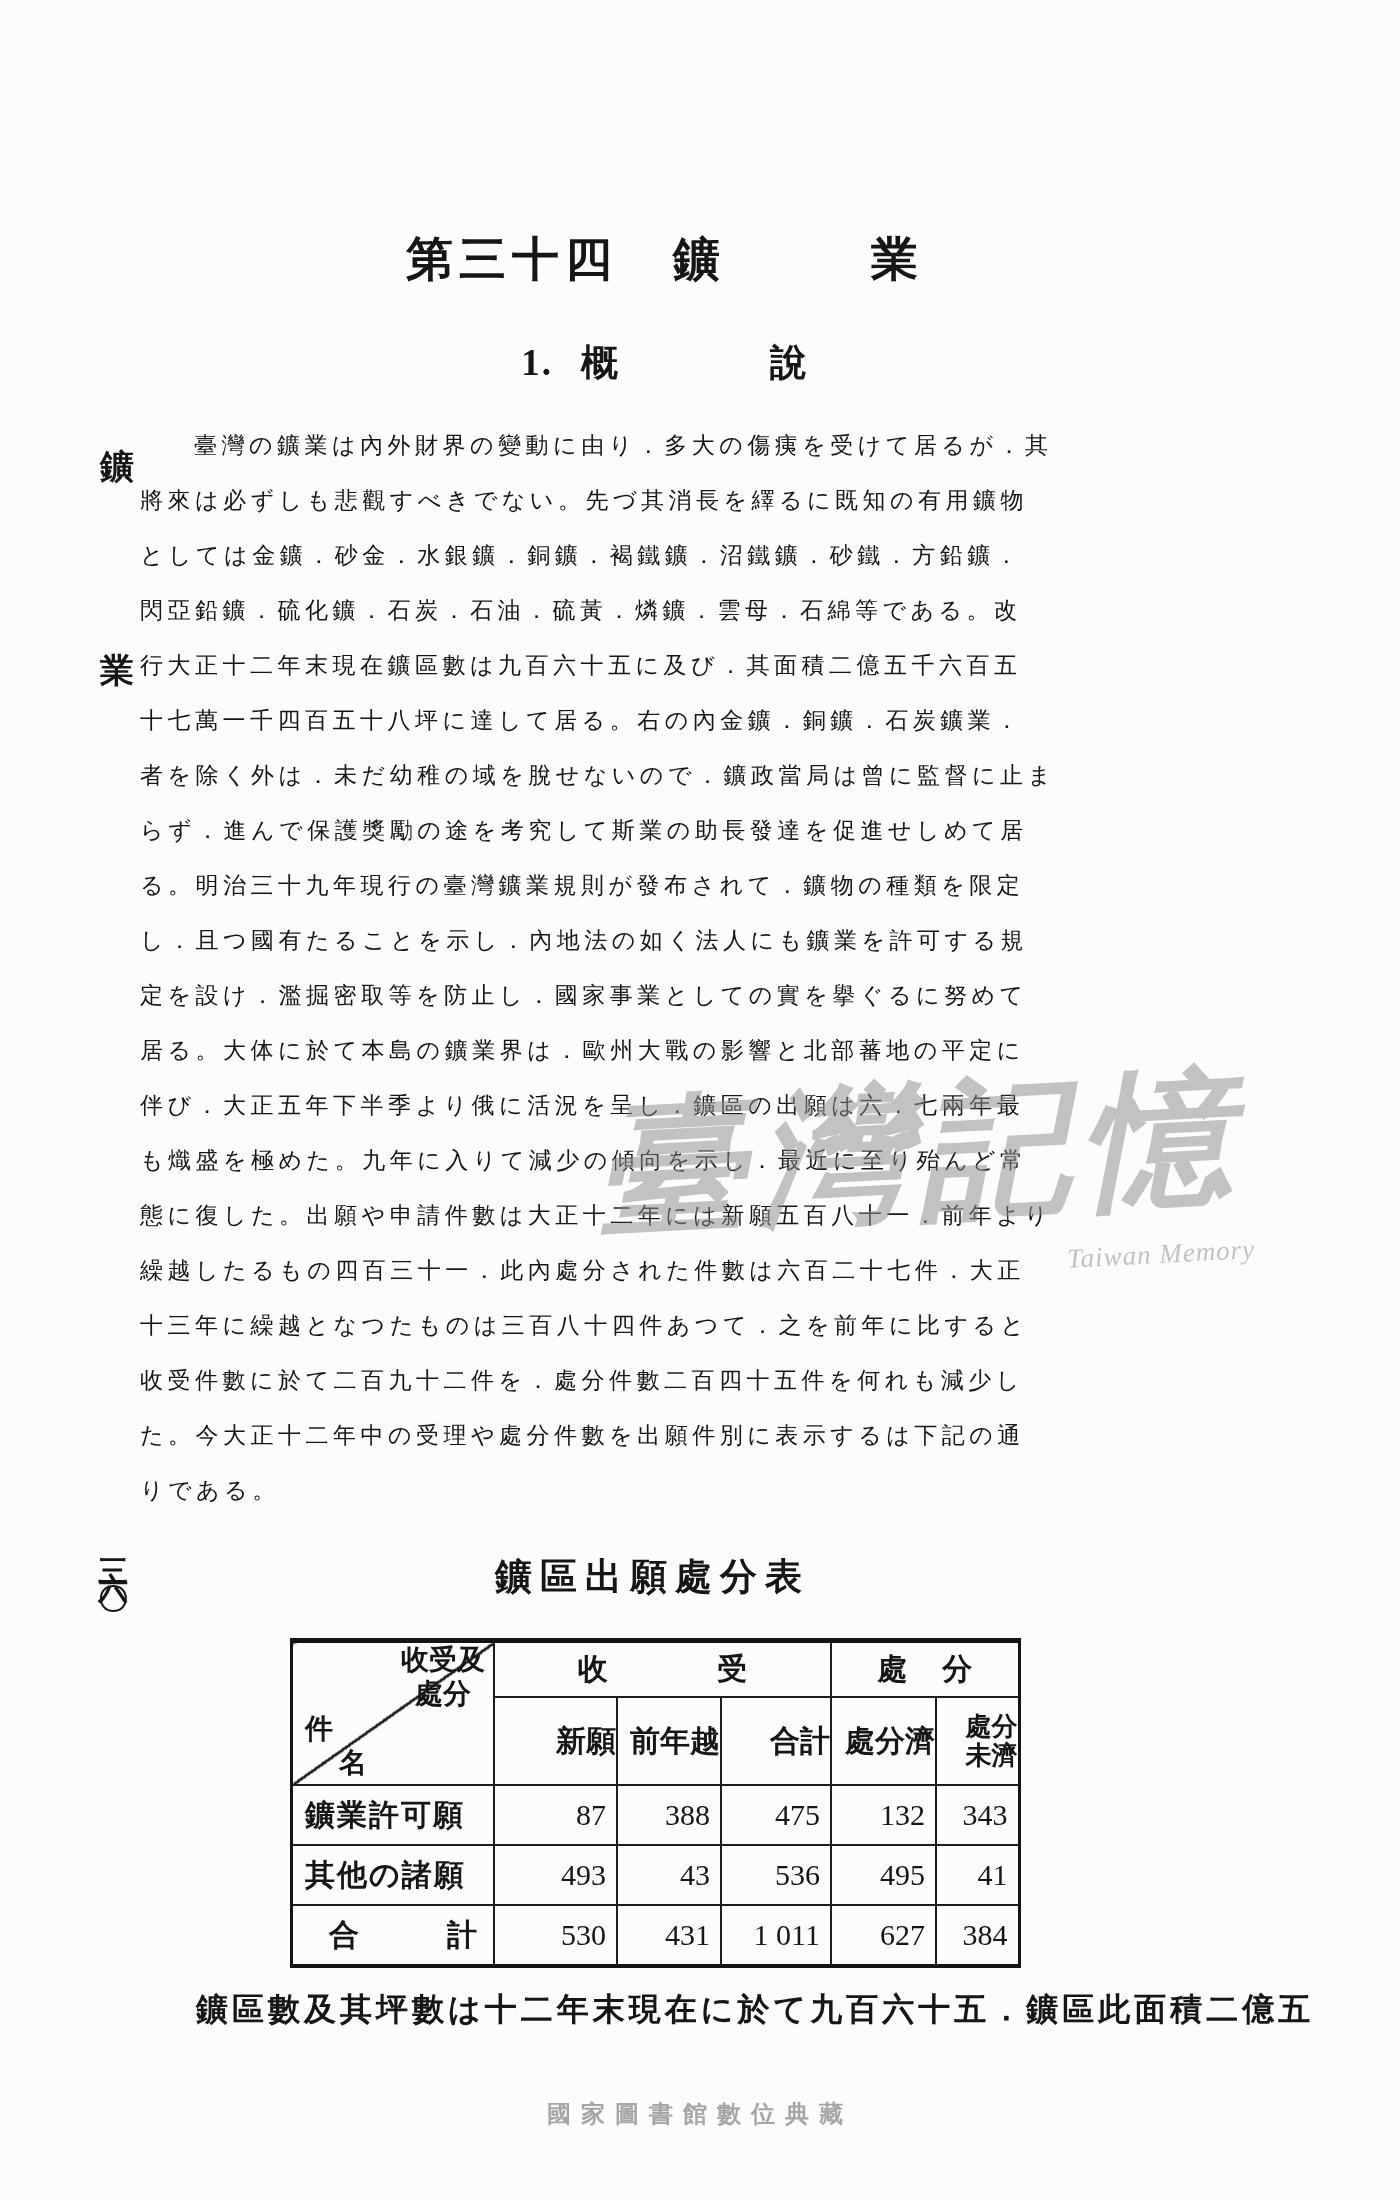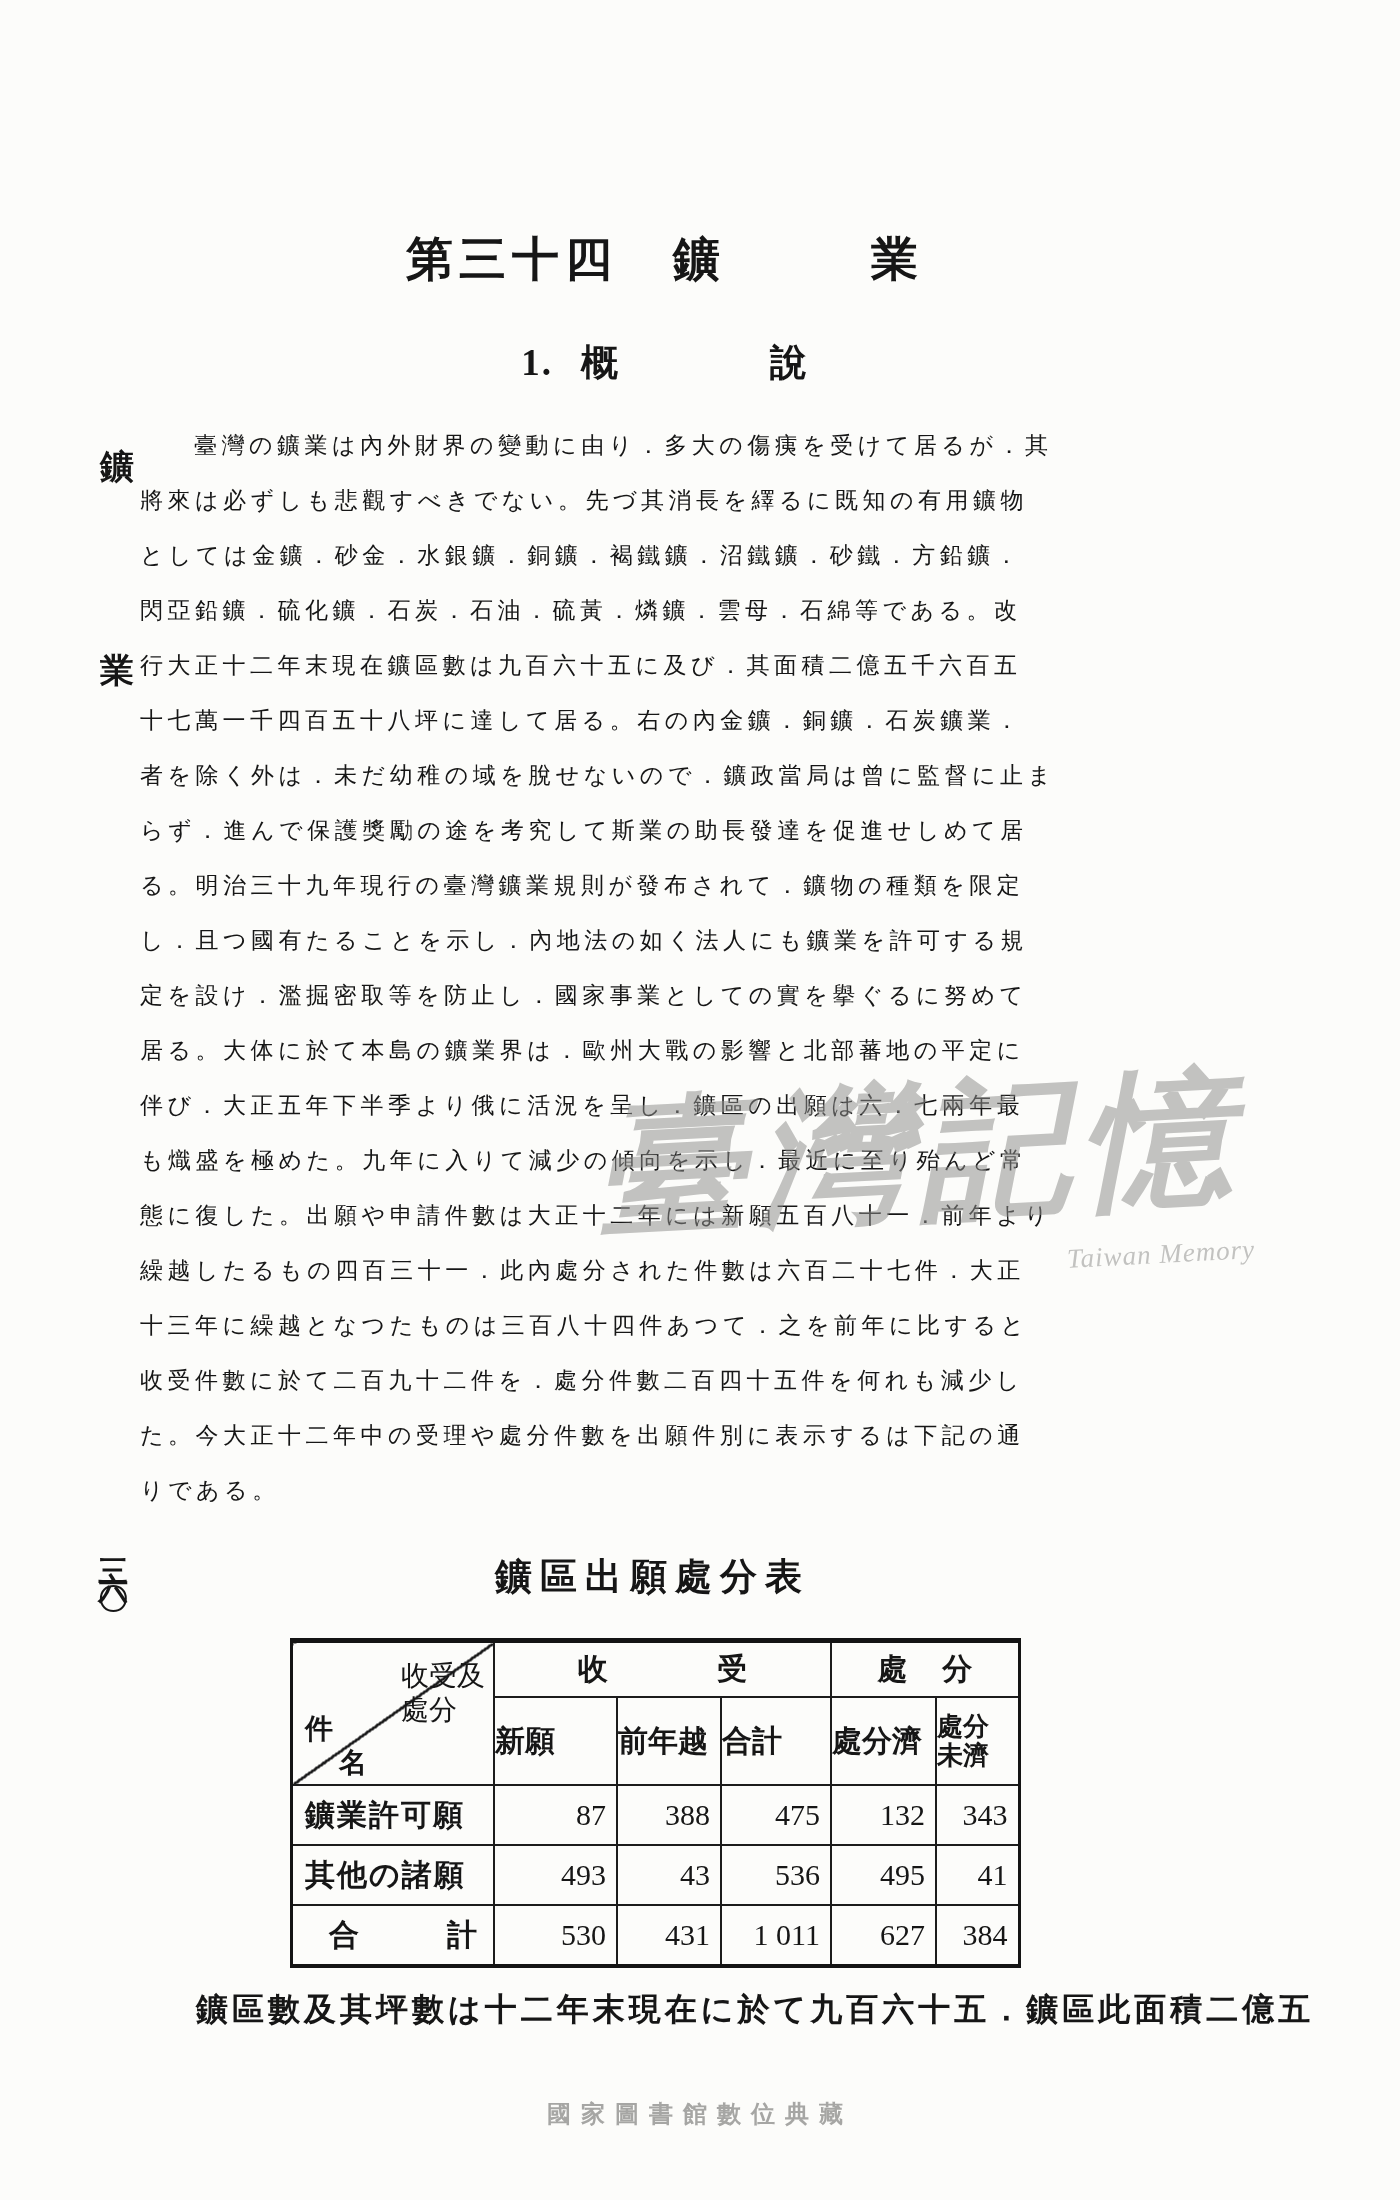--- a/index.html
+++ b/index.html
@@ -72,26 +72,26 @@
   }
   .dtable td{border:2px solid #1c1c1c;padding:0;vertical-align:middle;}
   .dtable .corner{
     position:relative;width:200px;
     background:linear-gradient(to bottom right,
       transparent calc(50% - 1.4px),
       #1c1c1c calc(50% - 1.4px),
       #1c1c1c calc(50% + 1.4px),
       transparent calc(50% + 1.4px));
   }
-  .corner .c-tr{position:absolute;top:16px;right:8px;text-align:left;font-size:28px;line-height:34px;font-weight:normal;}
+  .corner .c-tr{position:absolute;top:0;right:8px;text-align:center;font-size:28px;line-height:34px;font-weight:bold;}
   .corner .c-bl{position:absolute;bottom:4px;left:12px;font-size:28px;line-height:34px;font-weight:bold;}
   .corner .c-bl .shift{display:inline-block;margin-left:34px;}
   .grp{height:53px;}
   .grp .grp-flex{display:flex;justify-content:space-around;padding:0 28px;font-weight:bold;}
-  .colhead{height:86px;text-align:left;font-weight:bold;}
+  .colhead{height:86px;text-align:right;font-weight:bold;}
   .colhead.split{font-size:26px;line-height:29px;}
   .drow td{height:58px;padding-left:24px;}
   .dtable .rlabel{padding-left:12px;text-align:left;font-weight:bold;letter-spacing:2px;}
   .dtable .rlabel-split{display:flex;justify-content:space-between;padding:0 16px 0 12px;font-weight:bold;}
   .dtable .num{text-align:right;padding-right:10px;font-weight:500;}
   
   .footnote{
     position:absolute;left:196px;top:1988px;
     font-size:32px;font-weight:bold;letter-spacing:4px;white-space:nowrap;
   }

